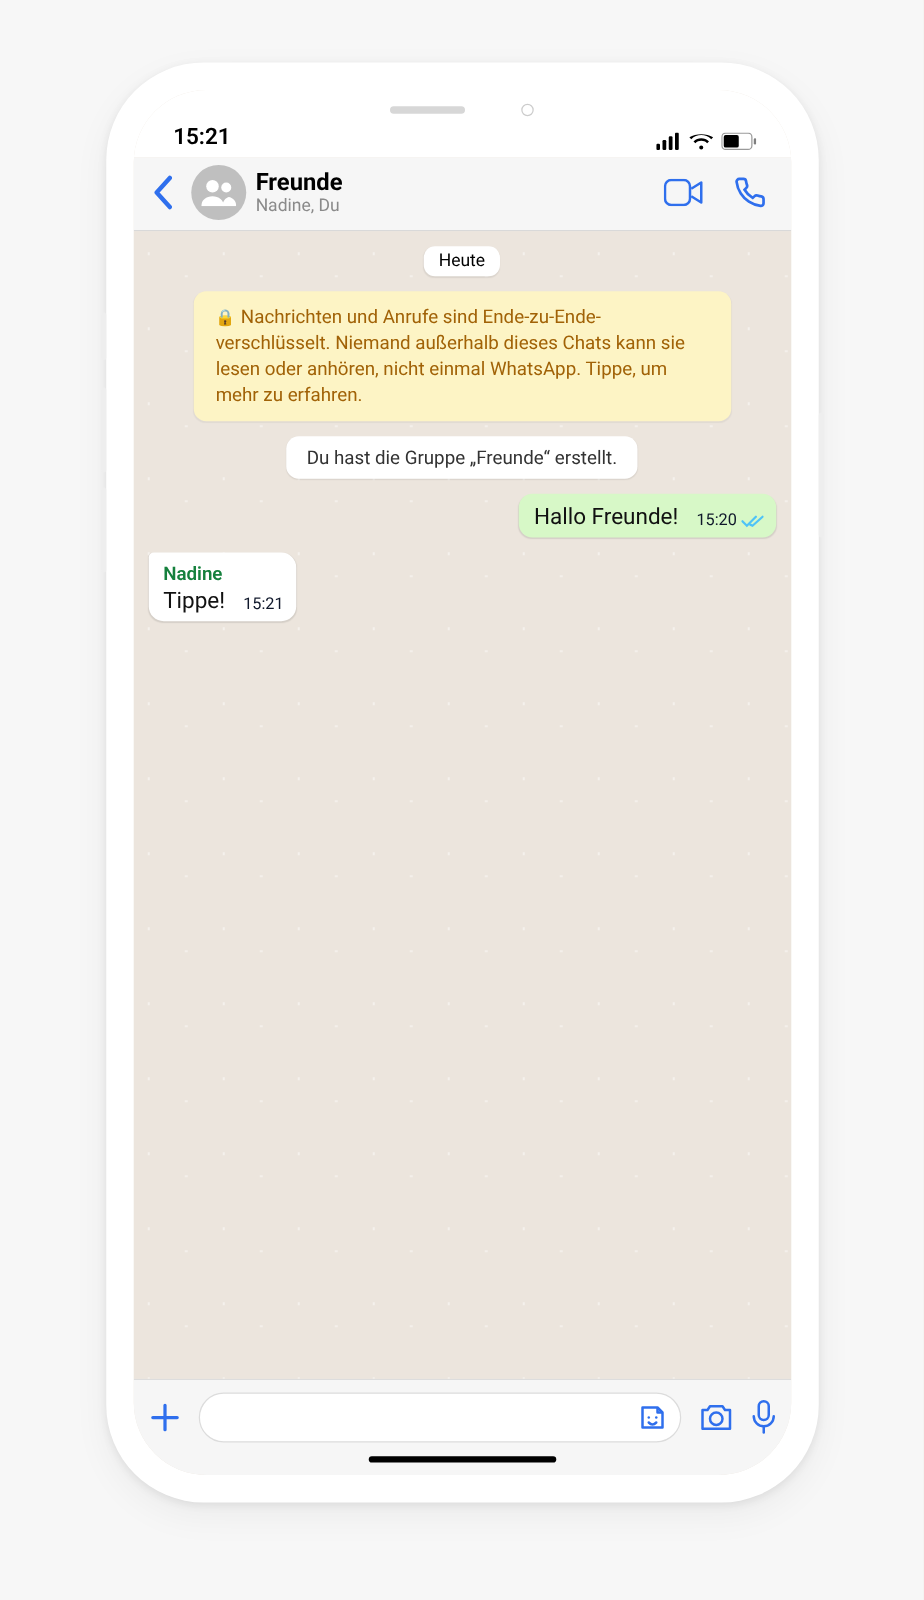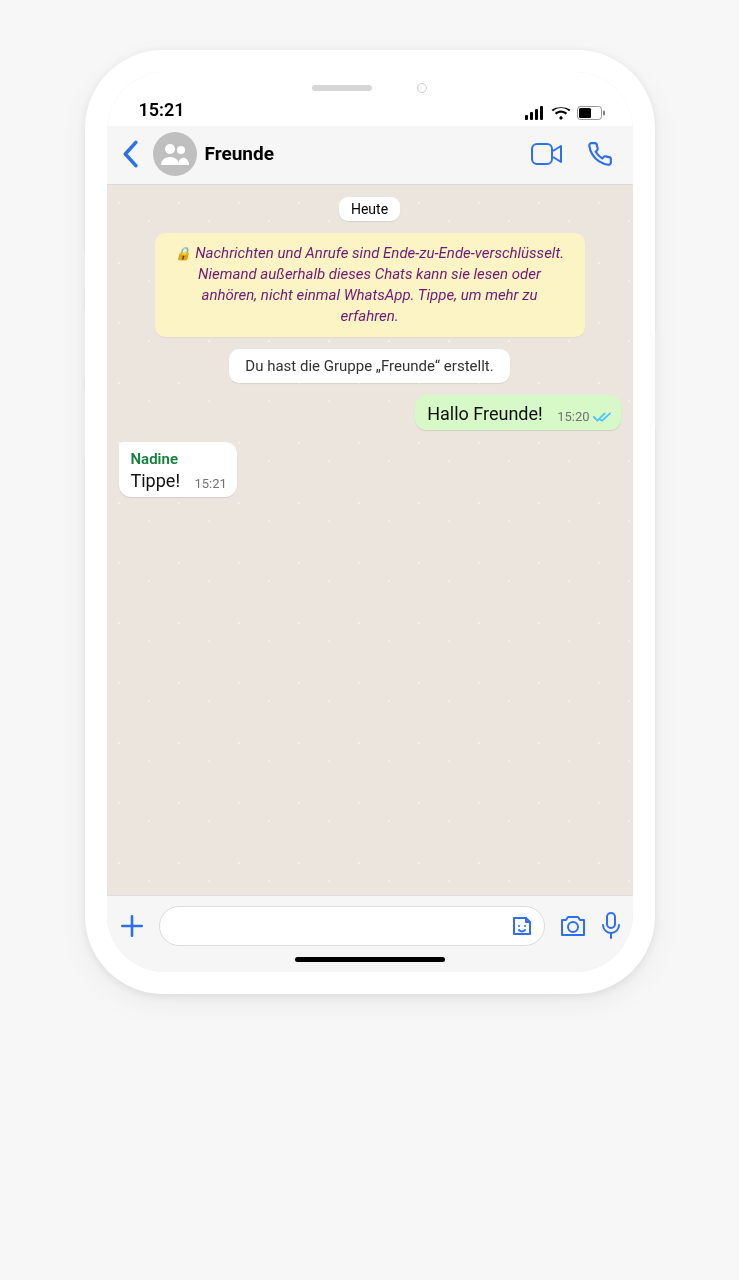--- a/index.html
+++ b/index.html
@@ -10,21 +10,21 @@
     height: 1280px;
     display: flex;
     align-items: flex-start;
     justify-content: center;
     padding-top: 50px;
   }
 
   
   .phone {
     width: 570px;
-    height: 944px;
+    height: 1152px;
     background: #fff;
     border-radius: 78px;
     box-shadow: 0 2px 8px rgba(0,0,0,0.08), 0 10px 30px rgba(0,0,0,0.05);
     padding: 22px;
     position: relative;
   }
   .screen {
     width: 100%;
     height: 100%;
     background:#ece5dd;
@@ -97,46 +97,45 @@
       radial-gradient(circle at 20% 30%, rgba(255,255,255,0.45) 0 1px, transparent 1px),
       radial-gradient(circle at 70% 60%, rgba(255,255,255,0.4) 0 1px, transparent 1px);
     background-size:60px 60px;
   }
   .pill{
     background:#fff; border-radius:9px; padding:4px 12px;
     font-size:14px; color:#000000;
     box-shadow:0 1px 1px rgba(0,0,0,0.08);
   }
   .encryption-banner{
-    background:#fdf4c5; color:#701a75; text-align:center;
+    background:#fdf4c5; color:#a16207; text-align:left;
     font-size:15px; line-height:1.4; padding:10px 18px;
     border-radius:10px; max-width:430px;
     box-shadow:0 1px 1px rgba(0,0,0,0.05);
-    font-style:italic;
   }
   .encryption-banner .lock{font-size:13px;margin-right:4px;}
   .system-pill{
     background:#fff;border-radius:10px;padding:8px 16px;
     font-size:15px;color:#333;box-shadow:0 1px 1px rgba(0,0,0,0.08);
   }
 
   .row{width:100%;display:flex;}
   .row.out{justify-content:flex-end;}
   .row.in{justify-content:flex-start;}
   .bubble{
     max-width:78%; border-radius:12px; padding:8px 10px 6px 12px;
     box-shadow:0 1px 1px rgba(0,0,0,0.1); position:relative;
     font-size:18px;
   }
   .bubble.out{background:#d7f8c7;border-top-right-radius:4px;border-radius:11px;}
   .bubble.in {background:#ffffff;border-top-left-radius:4px;}
   .bubble .msg-text{color:#111;display:inline;}
   .bubble .meta{
     display:inline-flex;align-items:center;gap:3px;
-    font-size:13px;color:#737373;margin-left:10px;vertical-align:bottom;
+    font-size:13px;color:#0f172a;margin-left:10px;vertical-align:bottom;
   }
   .sender-name{font-size:15px;font-weight:600;color:#15803d;margin-bottom:2px;}
   .ticks{color:#4fc3f7;}
 
   
   .input-bar{
     background:#f6f6f6;border-top:1px solid #ddd;
     padding:10px 12px 26px 12px;
     display:flex;align-items:center;gap:14px;
   }
@@ -203,20 +202,21 @@
           <svg width="28" height="22" viewBox="0 0 28 22" fill="#fff">
               <circle cx="9" cy="6" r="5"></circle>
               <circle cx="20" cy="7" r="4"></circle>
               <path d="M0 22c0-5 4-8 9-8s9 3 9 8H0z"></path>
               <path d="M17 22c0-4 2.2-6.5 5-7.4 3 .4 6 3 6 7.4H17z"></path>
             </svg>
         </span>
       </div>
       <div class="title-block">
         <div class="chat-title">Freunde</div>
+        <div class="chat-sub">Nadine, Du</div>
       </div>
       <div class="hdr-icon">
         <svg width="32" height="22" viewBox="0 0 32 22" fill="none" stroke="#2f6fed" stroke-width="2">
             <rect x="1" y="1" width="20" height="20" rx="5"></rect>
             <path d="M22 8l8-5v16l-8-5" stroke-linejoin="round"></path>
           </svg>
       </div>
       <div class="hdr-icon">
         <svg width="26" height="26" viewBox="0 0 24 24" fill="none" stroke="#2f6fed" stroke-width="2">
             <path d="M22 16.9v3a2 2 0 0 1-2.2 2 19.8 19.8 0 0 1-8.6-3.1 19.5 19.5 0 0 1-6-6A19.8 19.8 0 0 1 2.1 4.2 2 2 0 0 1 4.1 2h3a2 2 0 0 1 2 1.7c.1 1 .4 1.9.7 2.8a2 2 0 0 1-.5 2.1L8 10a16 16 0 0 0 6 6l1.4-1.3a2 2 0 0 1 2.1-.5c.9.3 1.8.6 2.8.7A2 2 0 0 1 22 16.9z"></path>

